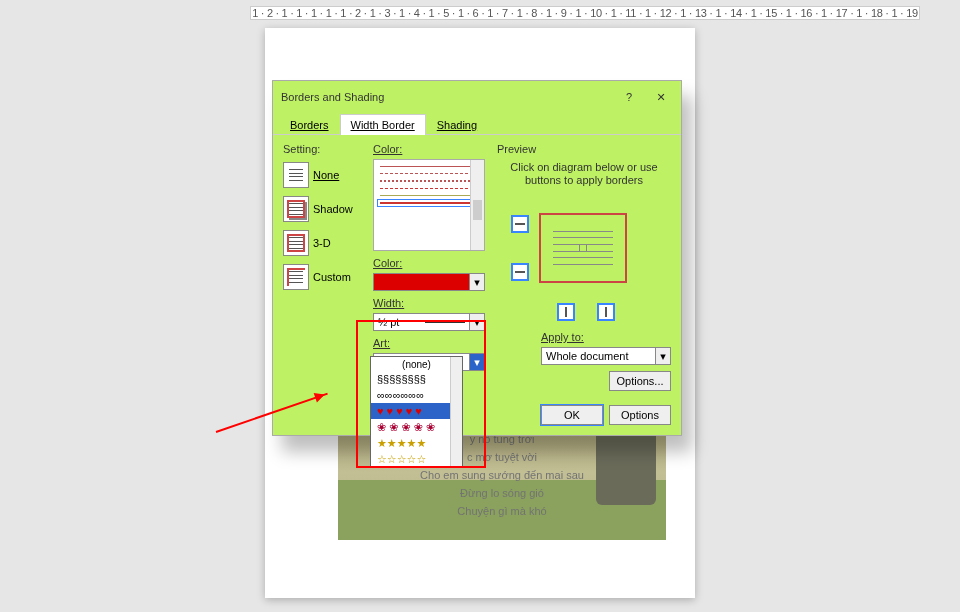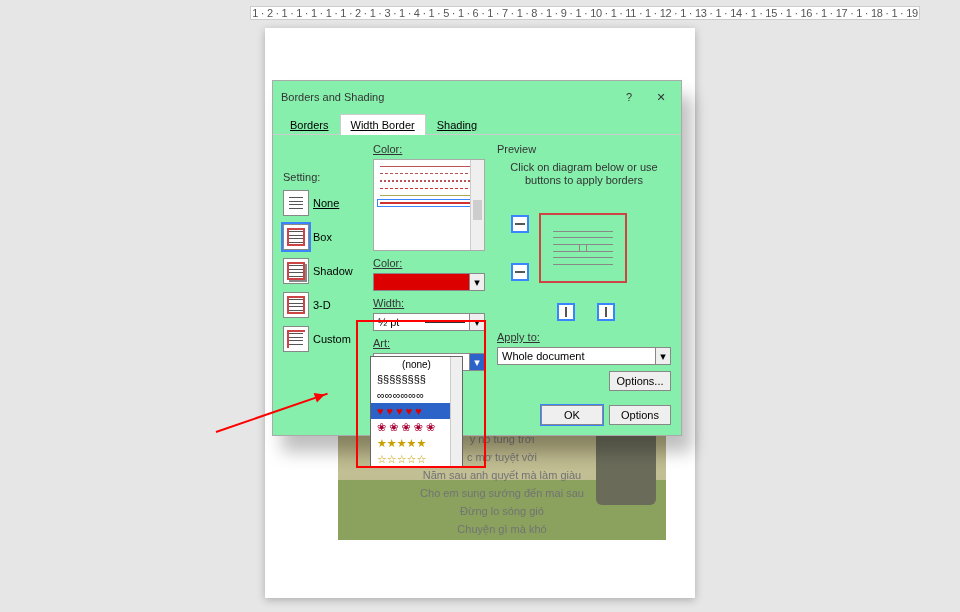--- a/index.html
+++ b/index.html
@@ -10,30 +10,30 @@
 
 .page { position: absolute; top: 28px; left: 265px; width: 430px; height: 570px; background: #fff; box-shadow: 0 2px 8px rgba(0,0,0,.25); }
 
 .photo-bg { position: absolute; top: 405px; left: 338px; width: 328px; height: 135px; background: linear-gradient(180deg,#a8a070 0%, #c2bf95 50%, #b6b286 100%); }
 .photo-bg .grass1 { position:absolute; bottom:0; left:0; right:0; height:60px; background:#8aa25d; }
 .photo-bg .shadow { position:absolute; top:10px; right:10px; width:60px; height:90px; background:#6b6b5a; border-radius: 6px; }
 
 .poem { position: absolute; top: 412px; left: 338px; width: 328px; text-align: center; font-family: "Times New Roman", serif; font-size: 12px; color: #737373; line-height: 18px; }
 .poem div { white-space: nowrap; }
 
-.dialog { position: absolute; top: 80px; left: 272px; width: 410px; background: #86efac; border: 1px solid #aaa; box-shadow: 10px 16px 16px rgba(0,0,0,.25); }
+.dialog { position: absolute; top: 80px; left: 272px; width: 410px; background: #bef264; border: 1px solid #aaa; box-shadow: 10px 16px 16px rgba(0,0,0,.25); }
 .titlebar { display: flex; justify-content: space-between; align-items: center; padding: 6px 8px; color: #333; }
 .titlebar .tbtns { display: flex; gap: 8px; }
 .titlebar .tbtn { width: 24px; height: 20px; display: flex; align-items: center; justify-content: center; color: #333; }
 .tabs { display: flex; padding: 0 6px; border-bottom: 1px solid #ccc; }
 .tab { padding: 4px 10px; border: 1px solid transparent; border-bottom: none; position: relative; top: 1px; }
 .tab.active { border-color: #ccc; background: #fff; }
 .body { display: flex; padding: 8px 10px 6px 10px; gap: 12px; }
 
-.col-setting { width: 78px; margin-top: 28px; }
+.col-setting { width: 78px; }
 .col-mid { width: 112px; }
 .col-preview { flex: 1; }
 
 .lbl { color: #333; margin-bottom: 4px; display: block; }
 .setting-item { display: flex; align-items: center; gap: 4px; height: 32px; margin-bottom: 2px; }
 .seticon { width: 26px; height: 26px; border: 1px solid #888; background: #fff; display:flex; align-items:center; justify-content:center; position:relative; }
 .seticon.sel { outline: 2px solid #3b84ff; }
 .seticon .lines { width:14px; height:12px; display:flex; flex-direction:column; justify-content:space-between; }
 .seticon .lines i { height:1px; background:#555; display:block; }
 .seticon .bord { position:absolute; inset:3px; border:2px solid #cc4444; }
@@ -55,21 +55,21 @@
 .preview-area { position: relative; height: 130px; }
 .preview-frame { position:absolute; top:18px; left:42px; width:88px; height:70px; border: 2px solid #cc4444; display:flex; align-items:center; justify-content:center; }
 .preview-frame .pl { width:60px; height:40px; display:flex; flex-direction:column; justify-content:space-around; }
 .preview-frame .pl i { height:1px; background:#888; display:block; }
 .pbutton { position:absolute; width:18px; height:18px; border:2px solid #3b84ff; background:#fff; display:flex; align-items:center; justify-content:center; }
 .pbutton i { width:10px; height:2px; background:#555; }
 .pbutton.v i { width:2px; height:10px; }
 .pb-tl { top:20px; left:14px; } .pb-bl { top:68px; left:14px; }
 .pb-b1 { top:108px; left:60px; } .pb-b2 { top:108px; left:100px; }
 .preview-frame::before, .preview-frame::after { content:''; position:absolute; width:6px; height:6px; background:transparent; border:1px solid #888; }
-.applyrow { margin-top: 6px; }
+.applyrow { margin-top: 6px; margin-left: 44px; }
 .btnrow { display: flex; justify-content: flex-end; gap: 6px; padding: 8px 10px 10px; }
 .btn { min-width: 62px; height: 20px; border: 1px solid #888; background: #efefef; display:flex; align-items:center; justify-content:center; }
 .btn.primary { outline: 1px solid #3b84ff; }
 .options-row { display:flex; justify-content:flex-end; margin-top:6px; }
 
 .art-drop { position: absolute; top: 356px; left: 370px; width: 93px; border: 1px solid #666; background: #fff; }
 .art-drop .ar { height: 16px; display:flex; align-items:center; justify-content:center; }
 .art-drop .ar.sel { background: #2b63c8; color:#fff; }
 .art-drop .ar svg { display:block; }
 .art-drop .scroll { position:absolute; top:0; bottom:0; right:0; width:12px; background:#efefef; border-left:1px solid #ccc; }
@@ -91,21 +91,20 @@
 <div class="page"></div>
 
 <div class="photo-bg">
   <div class="grass1"></div>
     <div class="shadow"></div>
 </div>
 <div class="poem">
   <div>khớp đón e về vinh rồi</div>
   <div>y nổ tung trời</div>
   <div>c mơ tuyệt vời</div>
-  <div>Năm sau anh quyết mà làm giàu</div>
   <div>Cho em sung sướng đến mai sau</div>
   <div>Đừng lo sóng gió</div>
   <div>Chuyện gì mà khó</div>
 </div>
 
 <div class="dialog">
   <div class="titlebar">
     <span>Borders and Shading</span>
     <div class="tbtns">
       <div class="tbtn">?</div>
@@ -123,32 +122,20 @@
       <div class="setting-item">
         <div class="seticon">
             <div class="lines">
               <i></i>
               <i></i>
               <i></i>
               <i></i>
             </div>
           </div>
         <span class="u">None</span>
-      </div>
-      <div class="setting-item">
-        <div class="seticon sel">
-            <div class="bord"></div>
-            <div class="lines">
-              <i></i>
-              <i></i>
-              <i></i>
-              <i></i>
-            </div>
-          </div>
-        <span>Box</span>
       </div>
       <div class="setting-item">
         <div class="seticon">
             <div class="bord" style="box-shadow:2px 2px 0 #888"></div>
             <div class="lines">
               <i></i>
               <i></i>
               <i></i>
               <i></i>
             </div>

